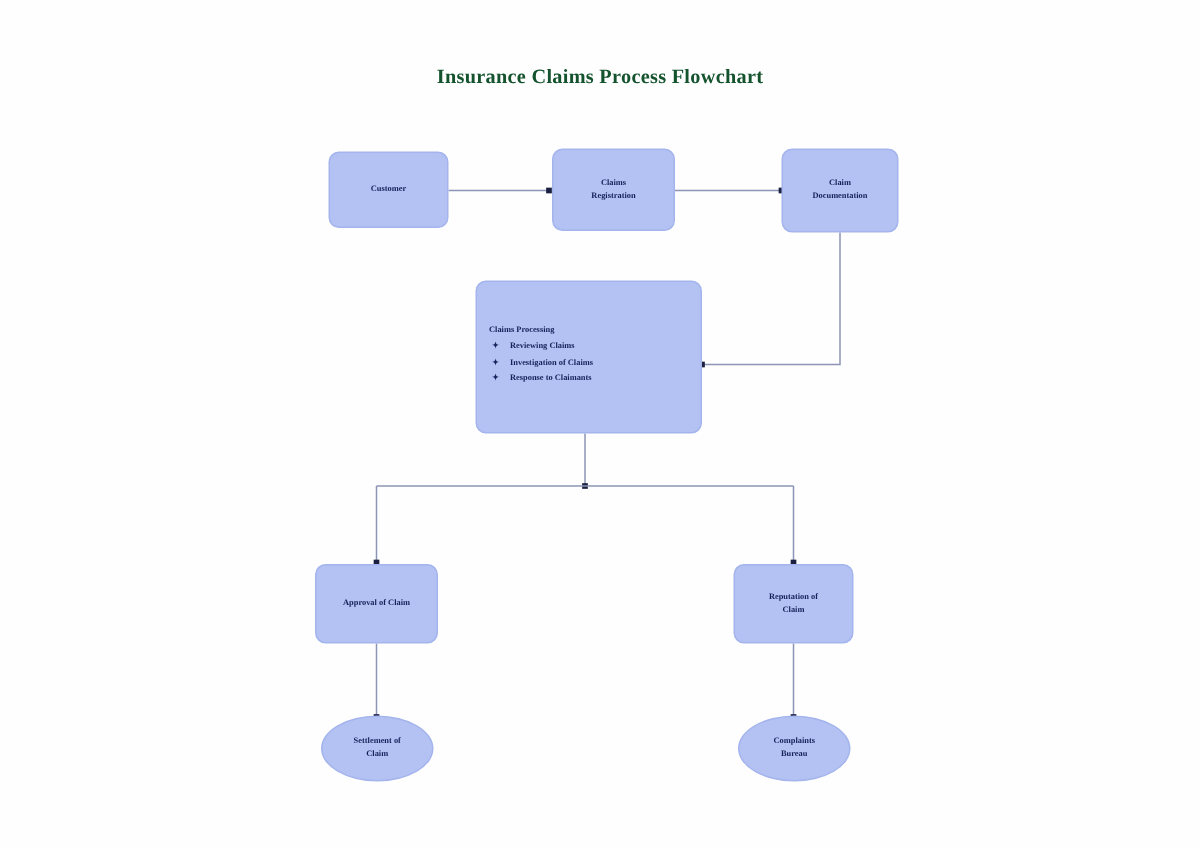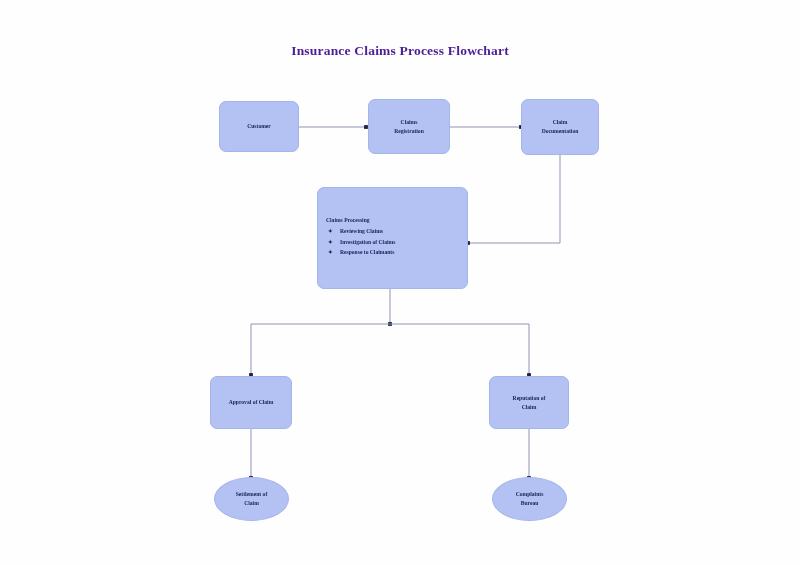--- a/index.html
+++ b/index.html
@@ -31,21 +31,21 @@
   }
   .chart-title {
     position: absolute;
     left: 0;
     top: 43px;
     width: 800px;
     text-align: center;
     font-size: 13.5px;
     font-weight: bold;
     letter-spacing: 0.2px;
-    color: #4c1d95;
+    color: #14532d;
     font-family: "Liberation Serif", "DejaVu Serif", serif;
   }
   .node {
     position: absolute;
     box-sizing: border-box;
     background: #b3c2f2;
     border: 1px solid #a4b4ec;
     border-radius: 7px;
     display: flex;
     align-items: center;

